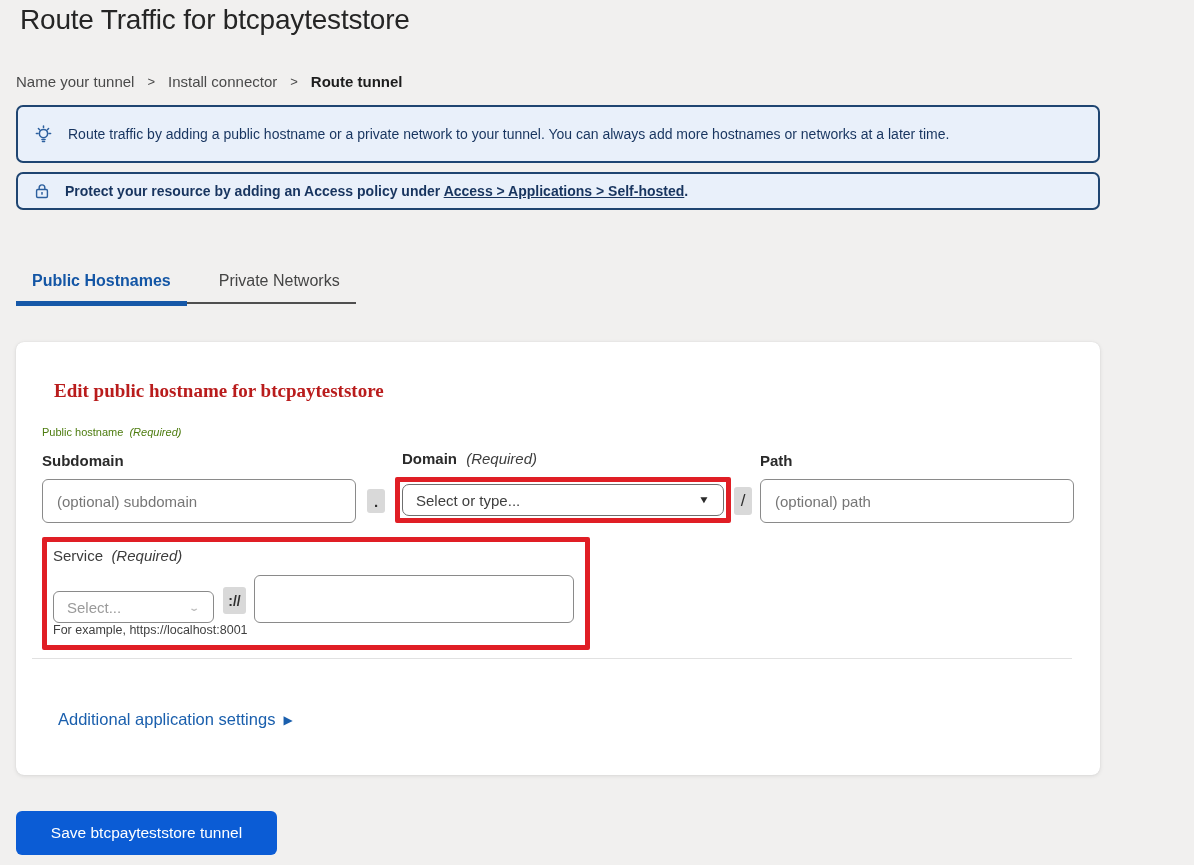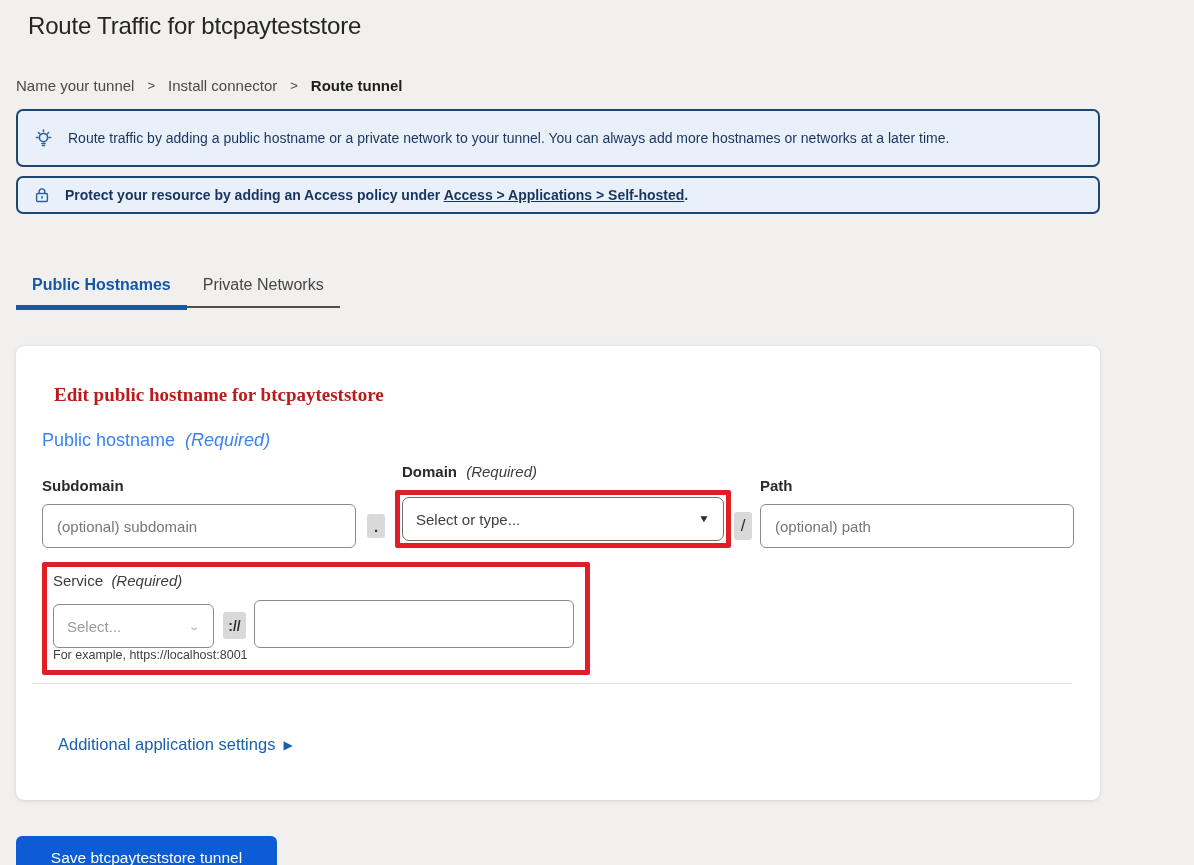--- a/index.html
+++ b/index.html
@@ -7,22 +7,22 @@
     margin: 0; padding: 0;
     background: #f1f0ef;
     font-family: "Liberation Sans", "DejaVu Sans", sans-serif;
     color: #262626;
     width: 1194px; height: 865px;
   }
   .page { padding: 0 16px; }
 
   
   .page-title {
-    font-size: 24px; font-weight: 400; letter-spacing: -0.2px;
-    color: #252525; margin: 12px; 
+    font-size: 28px; font-weight: 400; letter-spacing: -0.2px;
+    color: #252525; margin: 4px; 
   }
   .breadcrumb {
     margin-top: 37px; display: flex; align-items: center;
     font-size: 15px; color: #4a4a4a; gap: 13px;
   }
   .breadcrumb .crumb { cursor: default; }
   .breadcrumb .crumb.current { font-weight: 700; color: #1d1d1d; }
   .breadcrumb .crumb-sep { color: #4a4a4a; font-size: 13px; }
 
   
@@ -36,40 +36,41 @@
   .banner.short { height: 38px; font-weight: bold; }
   .banner .icon { display: flex; align-items: center; flex: 0 0 auto; }
   .banner a {
     color: #17345f; text-decoration: underline; cursor: pointer;
   }
 
   
   .tabs {
     margin-top: 51px; display: inline-flex;
     border-bottom: 2px solid #4f4f4f;
+    gap: 16px;
   }
   .tab {
     font-size: 16px; color: #454545; padding: 11px 16px 12px 16px;
     cursor: pointer; white-space: nowrap;
   }
   .tab.active {
     color: #1456a5; font-weight: 700;
     border-bottom: 5px solid #1658a8; margin-bottom: -3.5px;
     padding-bottom: 9px;
   }
 
   
   .card {
     margin-top: 38px; width: 1084px;
     background: #ffffff; border-radius: 8px;
     box-shadow: 0 1px 4px rgba(0,0,0,0.10), 0 0 1px rgba(0,0,0,0.12);
     padding: 26px 26px 46px 26px;
   }
   .card-title { font-size: 19px; font-weight: 700; color: #b91c1c; margin: 12px; font-family: Liberation Serif, serif; }
-  .section-label { margin-top: 24px; font-size: 18px; color: #3b82f6; }
+  .section-label { margin-top: 24px; font-size: 11px; color: #4d7c0f; }
   .req { font-style: italic; }
   .field-label { font-size: 15px; font-weight: 700; color: #2a2a2a; margin-bottom: 10px; }
   .field-label .req { font-weight: 400; color: #3c3c3c; margin-left: 5px; }
 
   .fields-row { margin-top: 12px; display: flex; align-items: flex-end; }
   .text-input {
     height: 44px; border: 1px solid #8a8a8a; border-radius: 6px;
     background: #fff; font-size: 15px; color: #0f766e;
     padding: 0 14px; outline: none; width: 100%;
     font-family: "Liberation Sans", "DejaVu Sans", sans-serif;
@@ -82,21 +83,21 @@
     font-size: 15px; font-weight: 600; flex: 0 0 auto;
   }
   .sep-dot   { width: 18px; height: 24px; margin: 0 10px 10px 11px; }
   .sep-slash { width: 18px; height: 28px; margin: 0 8px 8px 3px; font-size: 17px; font-weight: 400; }
   .sep-scheme{ width: 23px; height: 27px; margin: 0 8px 9px 9px; font-size: 14px; }
 
   .red-box { border: 5px solid #e01e25; }
   .domain-red-box { border-radius: 2px; padding: 2px; }
 
   .select-box {
-    height: 44px; border: 1px solid #6f6f6f; border-radius: 7px;
+    height: 32px; border: 1px solid #6f6f6f; border-radius: 7px;
     background: #fff; display: flex; align-items: center;
     padding: 0 13px; cursor: pointer; font-size: 15px; color: #3f3f3f;
   }
   .select-box .select-value { flex: 1 1 auto; }
   .caret-solid { color: #2b2b2b; font-size: 12px; transform: scaleY(0.85); }
   .select-light { border: 1px solid #8a8a8a; border-radius: 6px; color: #9a9a9a; }
   .chevron-light { color: #bdbdbd; font-size: 14px; font-weight: 700; transform: scaleY(0.7); }
 
   .service-red-box {
     margin-top: 14px; width: 548px; border-radius: 2px;

